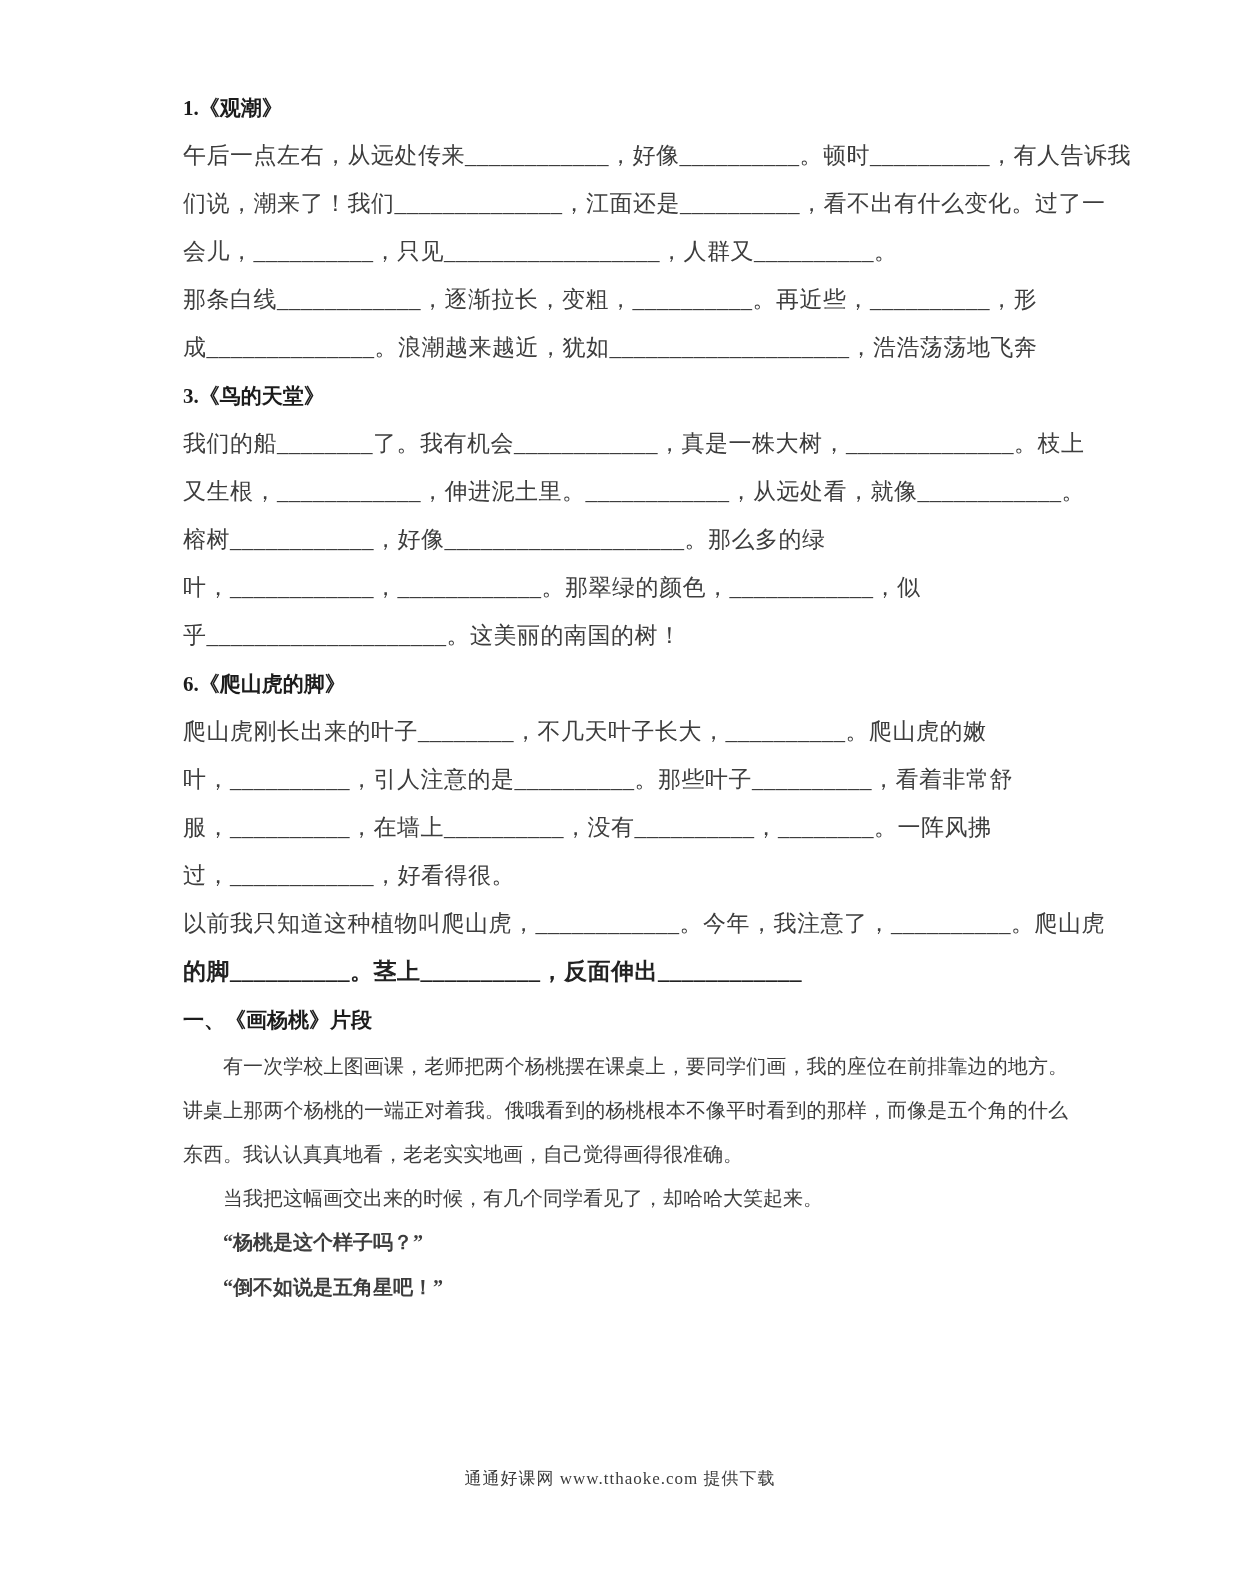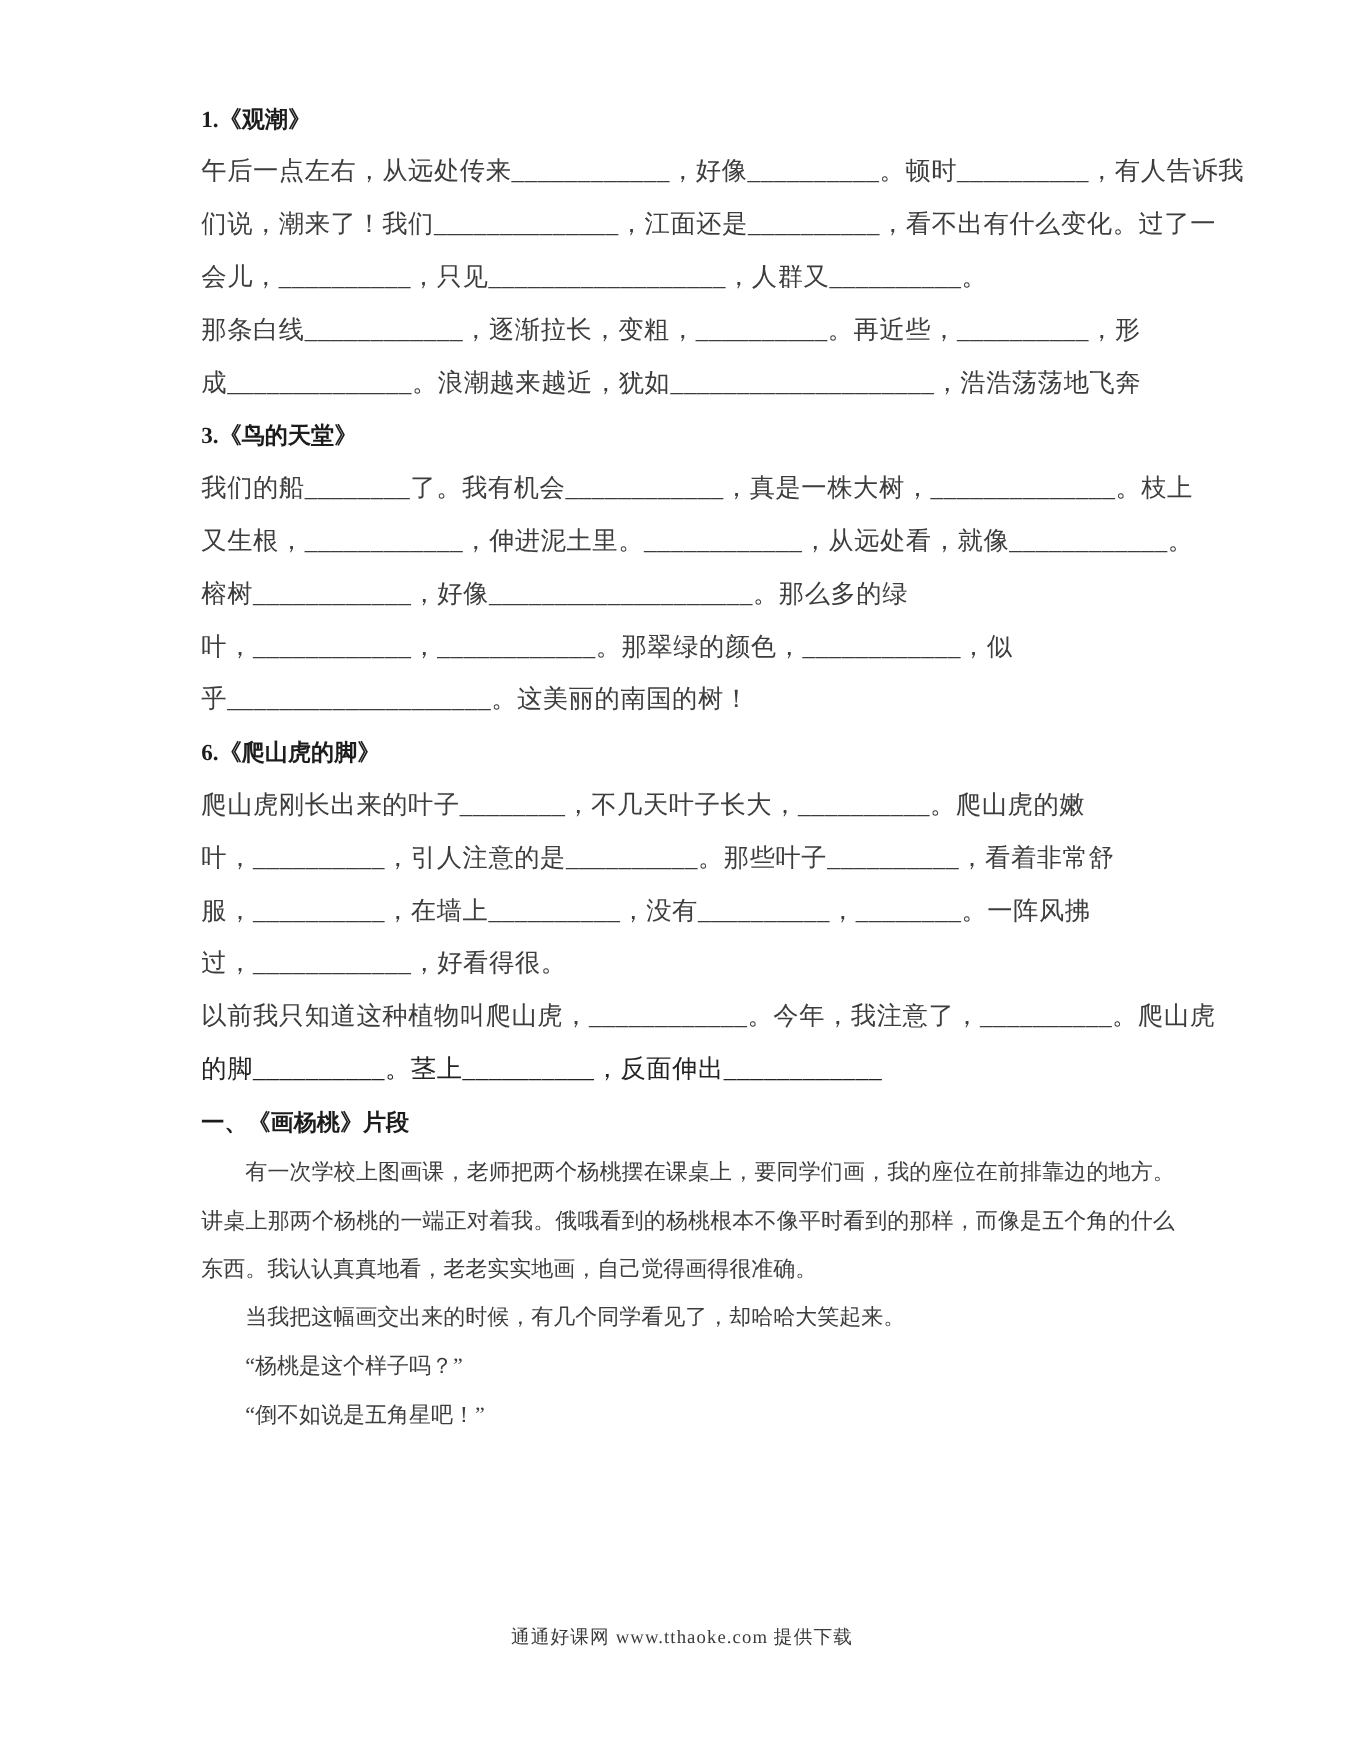--- a/index.html
+++ b/index.html
@@ -27,40 +27,41 @@
     line-height: 48px;
     white-space: nowrap;
   }
   .fill-line {
     line-height: 48px;
     font-size: 23px;
     white-space: nowrap;
     letter-spacing: 0.5px;
   }
   .bold-line {
-    font-weight: normal;
+    font-weight: bold;
     color: #222222;
   }
   .para {
     line-height: 44px;
     text-indent: 2em;
     text-align: justify;
     margin: 0;
   }
   .quote-para {
     line-height: 45px;
     text-indent: 2em;
     text-align: left;
     margin: 0;
+    font-weight: bold;
   }
   .footer {
     position: absolute;
     left: 0;
     right: 0;
-    bottom: 95px;
+    bottom: 105px;
     text-align: center;
     font-size: 17px;
     color: #3b3b3b;
     letter-spacing: 1px;
   }
 </style>
 </head>
 <body>
 
 <div class="page">

